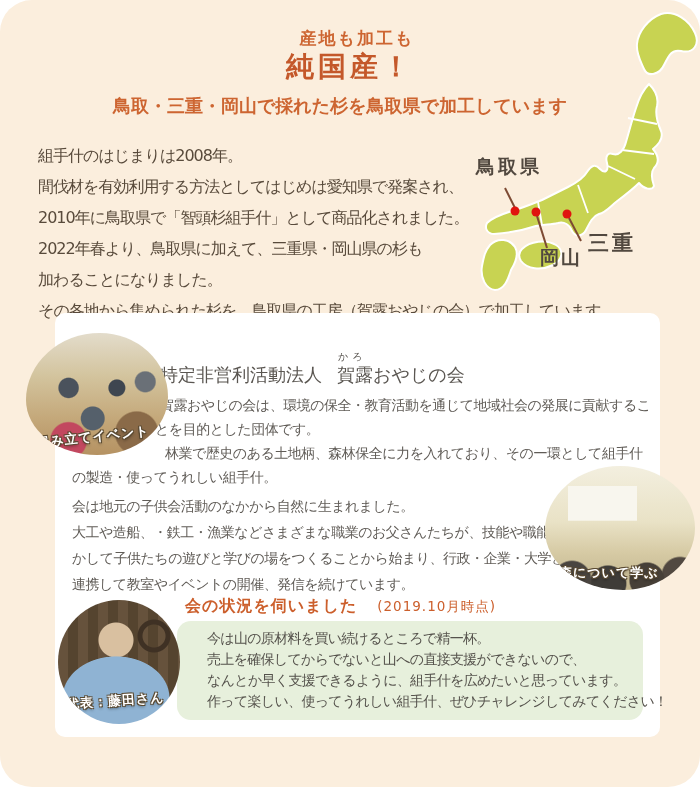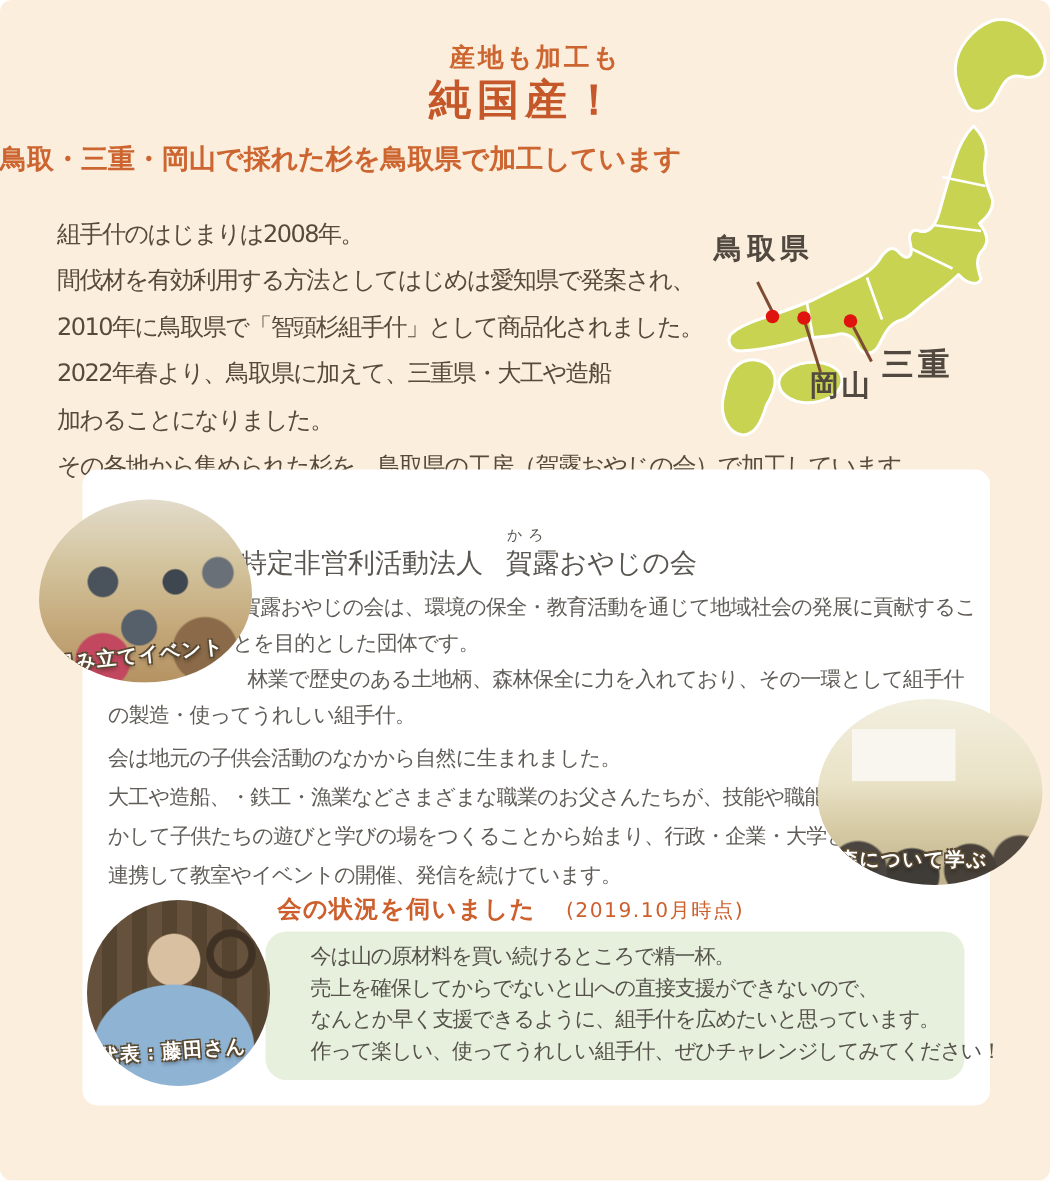--- a/index.html
+++ b/index.html
@@ -1,22 +1,22 @@
 <!DOCTYPE html>
 <html><head>
 <meta charset="utf-8">
 <style>
   html,body{margin:0;padding:0;background:#ffffff;}
   body{width:700px;height:787px;position:relative;font-family:"DejaVu Sans","Liberation Sans",sans-serif;}
-  .page{position:absolute;left:0;top:0;width:700px;height:787px;background:#fbeedd;border-radius:8px;overflow:hidden;}
+  .page{position:absolute;left:0;top:0;width:700px;height:787px;background:#fbeedd;border-radius:32px;overflow:hidden;}
 
   
   .tagline{position:absolute;left:0;top:27px;width:714px;text-align:center;color:#cd6531;font-size:17px;font-weight:bold;letter-spacing:2px;}
   .main-title{position:absolute;left:0;top:48px;width:700px;text-align:center;color:#c4582a;font-size:28px;font-weight:bold;letter-spacing:4px;}
-  .subtitle{position:absolute;left:0;top:94px;width:680px;color:#cd6531;font-size:18px;font-weight:bold;letter-spacing:0px;}
+  .subtitle{position:absolute;left:0;top:94px;width:680px;text-align:center;color:#cd6531;font-size:18px;font-weight:bold;letter-spacing:0px;}
 
   
   .map-svg{position:absolute;left:478px;top:2px;width:222px;height:290px;}
   .map-label{position:absolute;color:#51483f;font-weight:600;line-height:1;}
   .lbl-tottori{left:476px;top:157px;font-size:19px;letter-spacing:3px;}
   .lbl-okayama{left:540px;top:248px;font-size:19px;letter-spacing:2px;}
   .lbl-mie{left:588px;top:233px;font-size:21px;letter-spacing:3px;}
 
   
   .intro{position:absolute;left:38px;top:140px;color:#584a3b;font-size:16px;letter-spacing:-1px;line-height:31px;white-space:nowrap;}
@@ -112,21 +112,21 @@
     </g>
   </svg>
   <div class="map-label lbl-tottori">鳥取県</div>
   <div class="map-label lbl-okayama">岡山</div>
   <div class="map-label lbl-mie">三重</div>
 
   <div class="intro">
       <div>組手什のはじまりは2008年。</div>
       <div>間伐材を有効利用する方法としてはじめは愛知県で発案され、</div>
       <div>2010年に鳥取県で「智頭杉組手什」として商品化されました。</div>
-      <div>2022年春より、鳥取県に加えて、三重県・大工や造船</div>
+      <div>2022年春より、鳥取県に加えて、三重県・岡山県の杉も</div>
       <div>加わることになりました。</div>
       <div>その各地から集められた杉を、鳥取県の工房（賀露おやじの会）で加工しています。</div>
     </div>
 
   <div class="card">
     <div class="card-title">
       <span>特定非営利活動法人</span><span class="org-name"><span class="furigana">かろ</span><span>賀露おやじの会</span></span>
     </div>
     <div class="card-par about">
         <div>賀露おやじの会は、環境の保全・教育活動を通じて地域社会の発展に貢献するこ</div>

